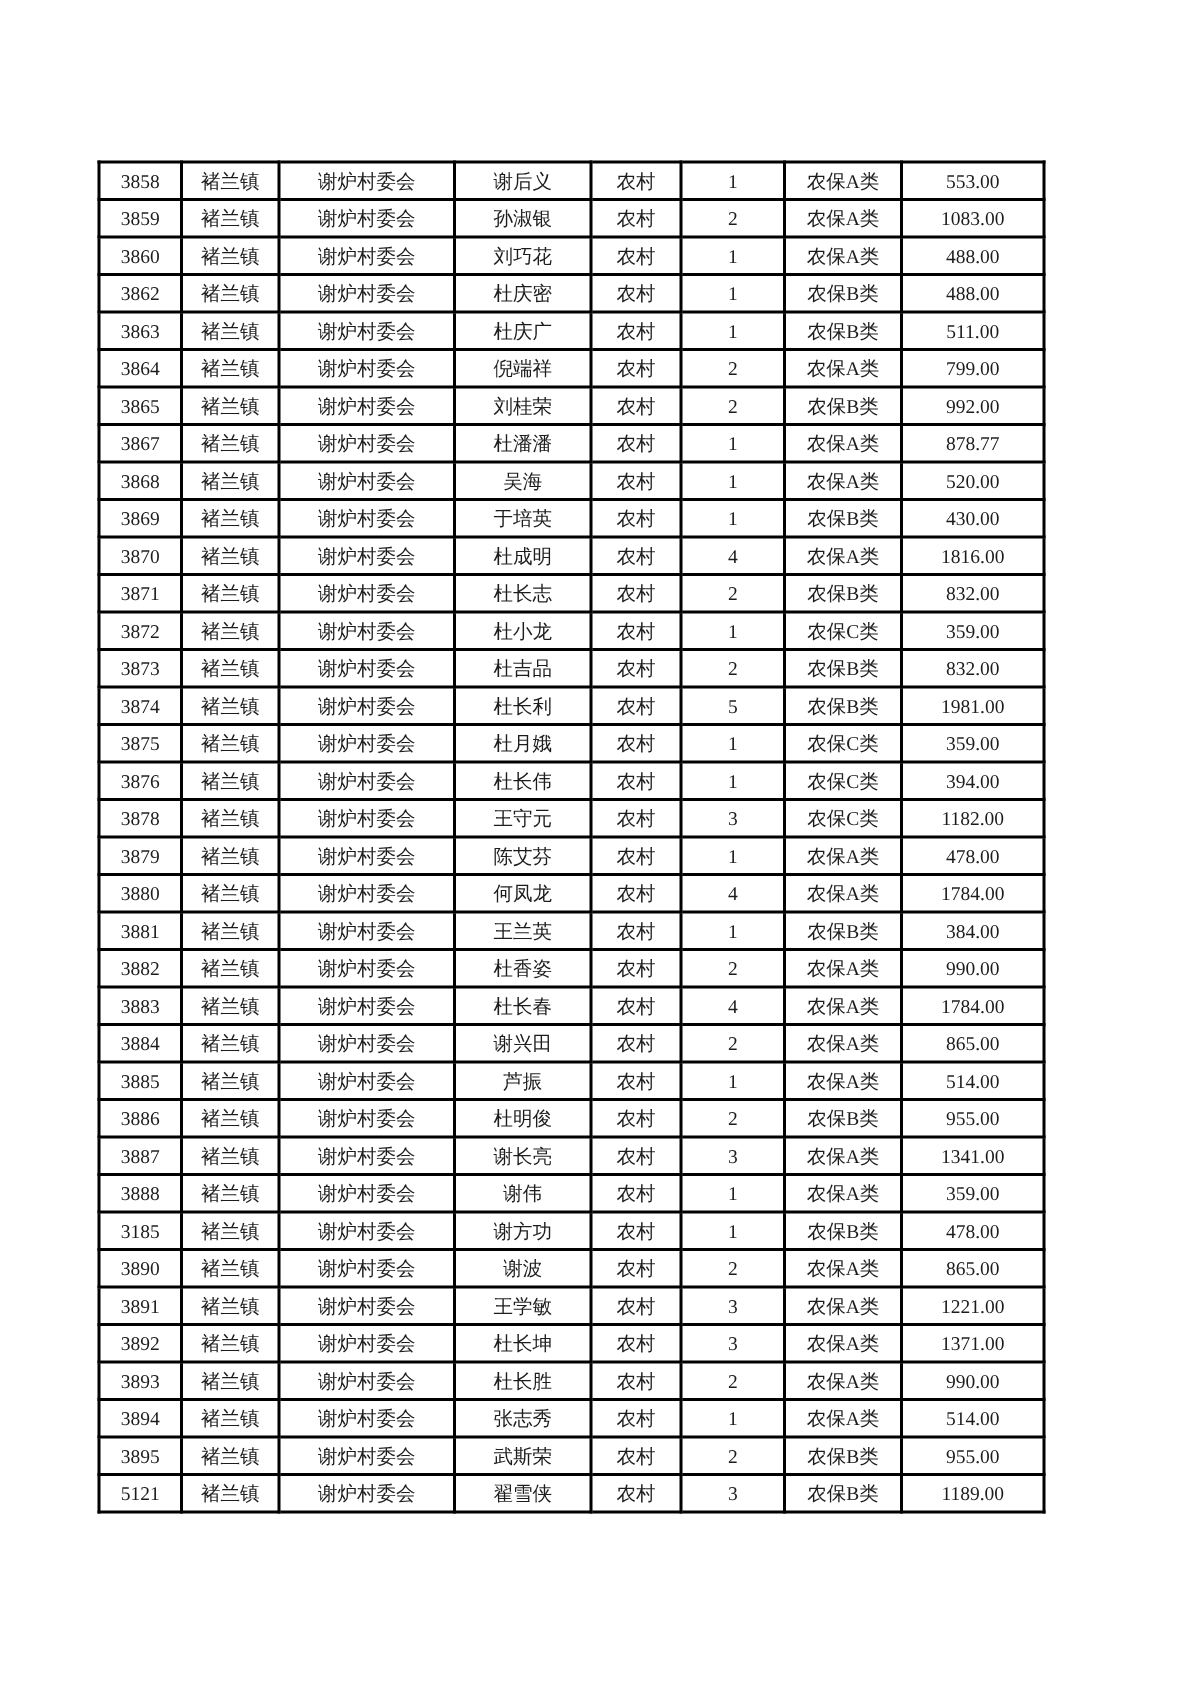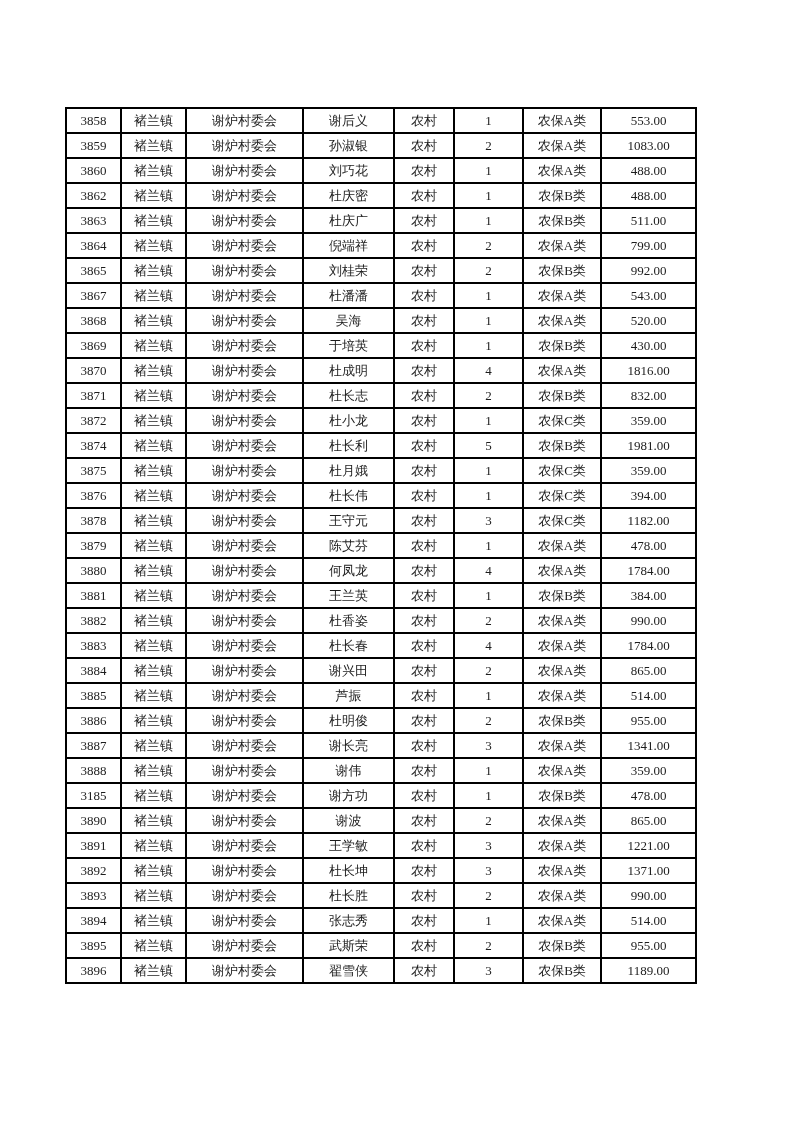--- a/index.html
+++ b/index.html
@@ -133,21 +133,21 @@
           <td>992.00</td>
         </tr>
         <tr>
           <td>3867</td>
           <td>褚兰镇</td>
           <td>谢炉村委会</td>
           <td>杜潘潘</td>
           <td>农村</td>
           <td>1</td>
           <td>农保A类</td>
-          <td>543.00</td>
+          <td>878.77</td>
         </tr>
         <tr>
           <td>3868</td>
           <td>褚兰镇</td>
           <td>谢炉村委会</td>
           <td>吴海</td>
           <td>农村</td>
           <td>1</td>
           <td>农保A类</td>
           <td>520.00</td>
@@ -184,20 +184,30 @@
         </tr>
         <tr>
           <td>3872</td>
           <td>褚兰镇</td>
           <td>谢炉村委会</td>
           <td>杜小龙</td>
           <td>农村</td>
           <td>1</td>
           <td>农保C类</td>
           <td>359.00</td>
+        </tr>
+        <tr>
+          <td>3873</td>
+          <td>褚兰镇</td>
+          <td>谢炉村委会</td>
+          <td>杜吉品</td>
+          <td>农村</td>
+          <td>2</td>
+          <td>农保B类</td>
+          <td>832.00</td>
         </tr>
         <tr>
           <td>3874</td>
           <td>褚兰镇</td>
           <td>谢炉村委会</td>
           <td>杜长利</td>
           <td>农村</td>
           <td>5</td>
           <td>农保B类</td>
           <td>1981.00</td>
@@ -396,21 +406,21 @@
           <td>3895</td>
           <td>褚兰镇</td>
           <td>谢炉村委会</td>
           <td>武斯荣</td>
           <td>农村</td>
           <td>2</td>
           <td>农保B类</td>
           <td>955.00</td>
         </tr>
         <tr>
-          <td>3896</td>
+          <td>5121</td>
           <td>褚兰镇</td>
           <td>谢炉村委会</td>
           <td>翟雪侠</td>
           <td>农村</td>
           <td>3</td>
           <td>农保B类</td>
           <td>1189.00</td>
         </tr>
       </tbody>
   </table>

